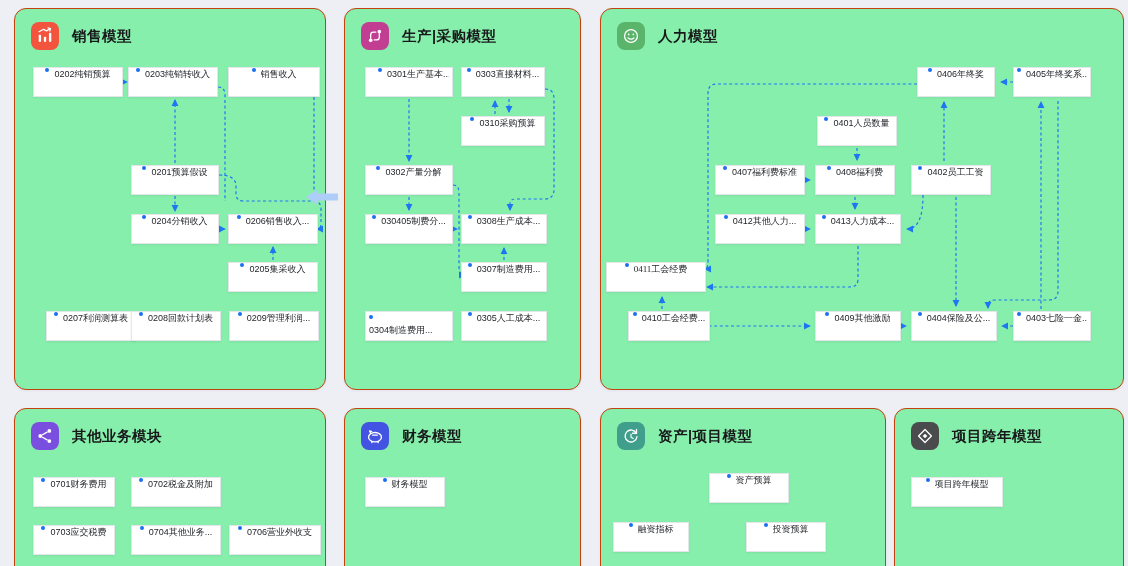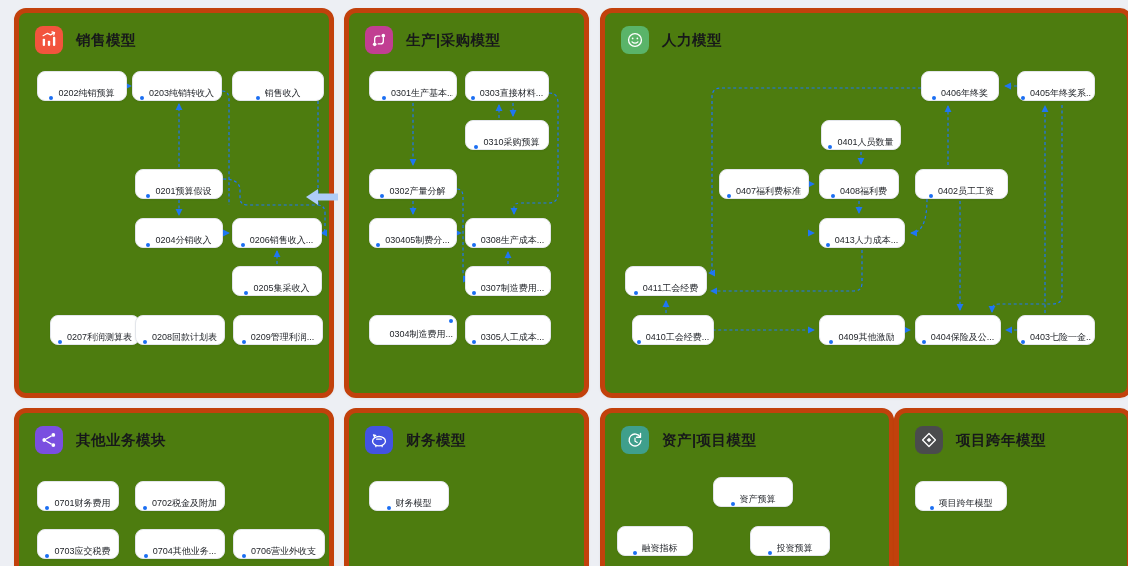--- a/index.html
+++ b/index.html
@@ -1,28 +1,28 @@
 <!DOCTYPE html>
 <html><head>
 <meta charset="utf-8">
 <style>
   html,body{margin:0;padding:0}
   body{width:1128px;height:566px;overflow:hidden;background:#edeff4;
        font-family:"Liberation Sans","DejaVu Sans",sans-serif}
   #canvas{position:relative;width:1128px;height:566px}
-  .panel{position:absolute;background:#4d7c0f;border:5px solid #c2410c;border-radius:12px;
+  .panel{position:absolute;background:#86efac;border:1px solid #c2410c;border-radius:12px;
          box-shadow:0 1px 3px rgba(30,40,60,.05);overflow:hidden}
   .panel-head{position:absolute;left:16px;top:13px;display:flex;align-items:center;gap:13px;z-index:2}
   .panel-icon{width:28px;height:28px;border-radius:8px;display:flex;align-items:center;justify-content:center;flex:none}
   .panel-icon svg{width:22px;height:22px;display:block}
   .panel-title{margin:0;font-size:14.5px;font-weight:700;color:#17181a;letter-spacing:.5px}
   .edges{position:absolute;left:0;top:0;z-index:0}
   .edge{fill:none;stroke:#1f76f3;stroke-width:1.2;stroke-dasharray:3 2.6}
-  .node{position:absolute;height:30px;background:#fff;border:1px solid #e3e6eb;border-radius:8px;
-        box-shadow:0 1px 2px rgba(31,35,41,.07);display:flex;align-items:flex-end;justify-content:center;
+  .node{position:absolute;height:30px;background:#fff;border:1px solid #e3e6eb;border-radius:0;
+        box-shadow:0 1px 2px rgba(31,35,41,.07);display:flex;align-items:flex-start;justify-content:center;
         gap:5px;z-index:1;box-sizing:border-box;padding:0 3px;cursor:pointer}
   .dot{width:4px;height:4px;border-radius:50%;background:#1b6ef3;flex:none}
   .node-label{font-size:9px;color:#23262b;white-space:nowrap;overflow:hidden}
   #inter-arrow{position:absolute;z-index:1}
 </style>
 </head>
 <body style="background: rgb(237, 239, 244);">
 
 <main id="canvas">
     <section class="panel" style="left: 14px; top: 8px; width: 310px; height: 380px;">
@@ -206,29 +206,33 @@
         <span class="node-label">0401人员数量</span>
       </div>
       <div class="node" style="left: 114px; top: 156px; width: 90px;">
         <span class="dot" style="background: rgb(27, 110, 243);"></span>
         <span class="node-label">0407福利费标准</span>
       </div>
       <div class="node" style="left: 214px; top: 156px; width: 80px;">
         <span class="dot" style="background: rgb(27, 110, 243);"></span>
         <span class="node-label">0408福利费</span>
       </div>
-      <div class="node" style="left: 310px; top: 156px; width: 93px;">
+      <div class="node" style="left: 310px; top: 156px; width: 80px;">
         <span class="dot" style="background: rgb(27, 110, 243);"></span>
         <span class="node-label">0402员工工资</span>
       </div>
+      <div class="node" style="left: 114px; top: 205px; width: 90px;">
+        <span class="dot" style="background: rgb(27, 110, 243);"></span>
+        <span class="node-label">0412其他人力...</span>
+      </div>
       <div class="node" style="left: 214px; top: 205px; width: 86px;">
         <span class="dot" style="background: rgb(27, 110, 243);"></span>
         <span class="node-label">0413人力成本...</span>
       </div>
-      <div class="node" style="left: 20px; top: 253px; width: 82px;">
+      <div class="node" style="left: 5px; top: 253px; width: 100px; font-family: Liberation Serif, serif;">
         <span class="dot" style="background: rgb(27, 110, 243);"></span>
         <span class="node-label">0411工会经费</span>
       </div>
       <div class="node" style="left: 27px; top: 302px; width: 82px;">
         <span class="dot" style="background: rgb(27, 110, 243);"></span>
         <span class="node-label">0410工会经费...</span>
       </div>
       <div class="node" style="left: 214px; top: 302px; width: 86px;">
         <span class="dot" style="background: rgb(27, 110, 243);"></span>
         <span class="node-label">0409其他激励</span>

